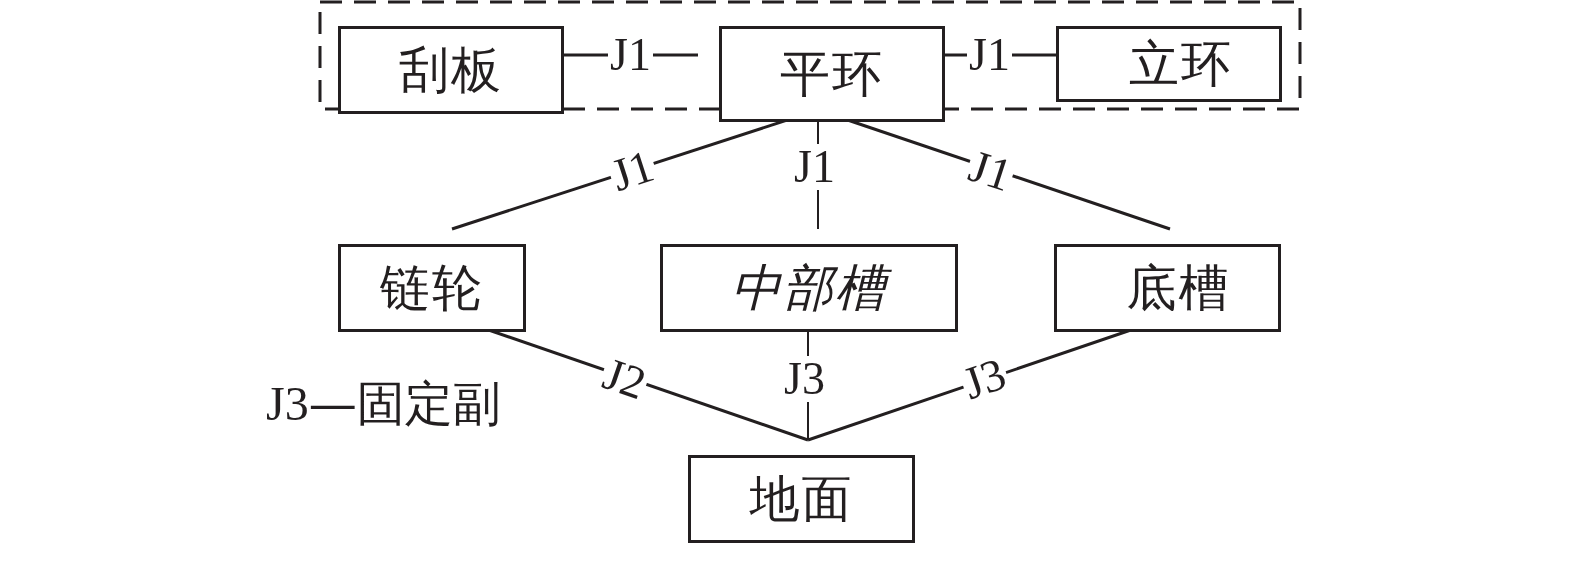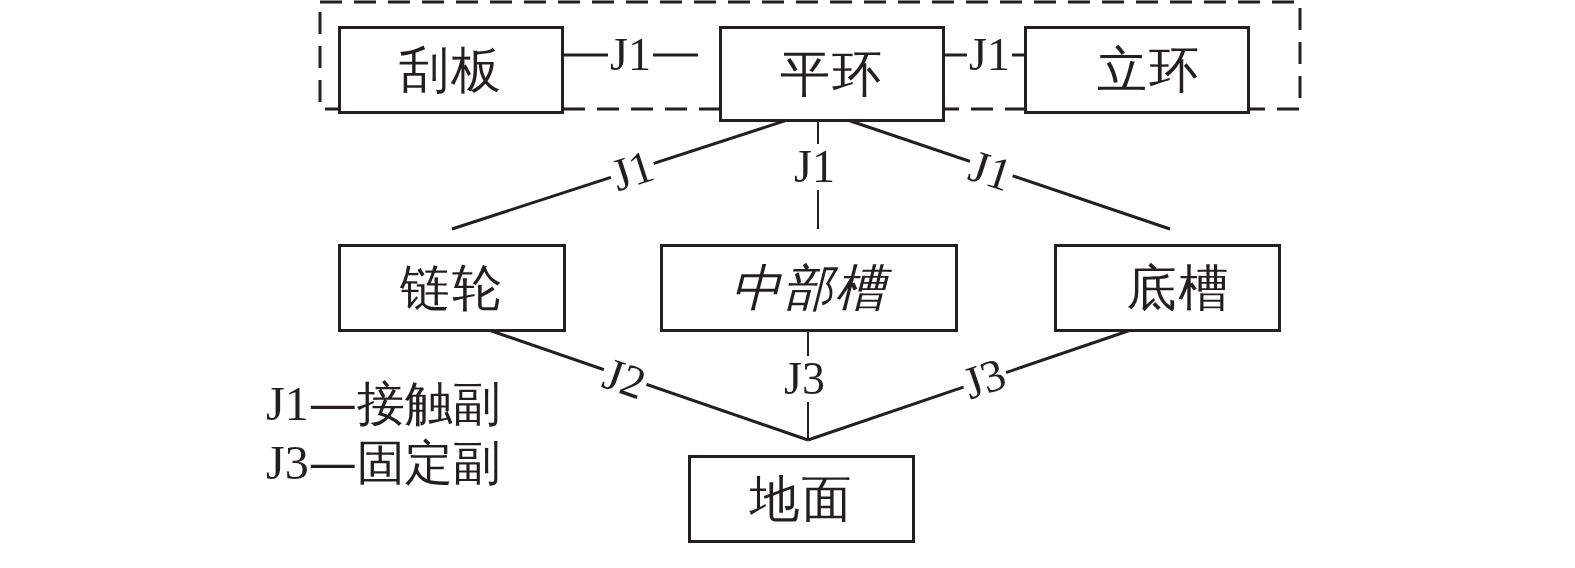--- a/index.html
+++ b/index.html
@@ -29,35 +29,32 @@
   <line x1="818" y1="110" x2="818" y2="229" stroke="#231f20" stroke-width="2"></line>
   <line x1="818" y1="110" x2="1170" y2="229" stroke="#231f20" stroke-width="3"></line>
 
   <line x1="448" y1="316" x2="808" y2="440" stroke="#231f20" stroke-width="3"></line>
   <line x1="808" y1="316" x2="808" y2="440" stroke="#231f20" stroke-width="2"></line>
   <line x1="1172" y1="316" x2="808" y2="440" stroke="#231f20" stroke-width="3"></line>
 </svg>
 
 <div class="node" style="left:338px;top:11px;width:226px;height:88px;">刮板</div>
 <div class="node" style="left:719px;top:11px;width:226px;height:96px;">平环</div>
-<div class="node" style="left:1024px;top:11px;width:226px;height:88px;padding-left:24px;">立环</div>
-<div class="node" style="left:338px;top:229px;width:228px;height:88px;">链轮</div>
+<div class="node" style="left:1056px;top:11px;width:226px;height:76px;padding-left:24px;">立环</div>
+<div class="node" style="left:338px;top:229px;width:188px;height:88px;">链轮</div>
 <div class="node" style="left:660px;top:229px;width:298px;height:88px;font-style:italic;">中部槽</div>
 <div class="node" style="left:1054px;top:229px;width:227px;height:88px;padding-left:22px;">底槽</div>
 <div class="node" style="left:688px;top:440px;width:227px;height:88px;">地面</div>
 
 <span class="jl" style="left:608px;top:32px;">J1</span>
 <span class="jl" style="left:967px;top:32px;">J1</span>
 <span class="jl" style="left:610px;top:148px;transform:rotate(-18deg);">J1</span>
 <span class="jl" style="left:792px;top:144px;">J1</span>
 <span class="jl" style="left:968px;top:148px;transform:rotate(18deg);">J1</span>
 <span class="jl" style="left:602px;top:356px;transform:rotate(19deg);">J2</span>
 <span class="jl" style="left:782px;top:356px;">J3</span>
 <span class="jl" style="left:962px;top:356px;transform:rotate(-19deg);">J3</span>
 
 <div class="legend">
   <div>
-    <span class="code">J1</span><span>—</span><span>接触副</span>
-  </div>
-  <div>
     <span class="code">J3</span><span>—</span><span>固定副</span>
   </div>
 </div>
 
 </body></html>

